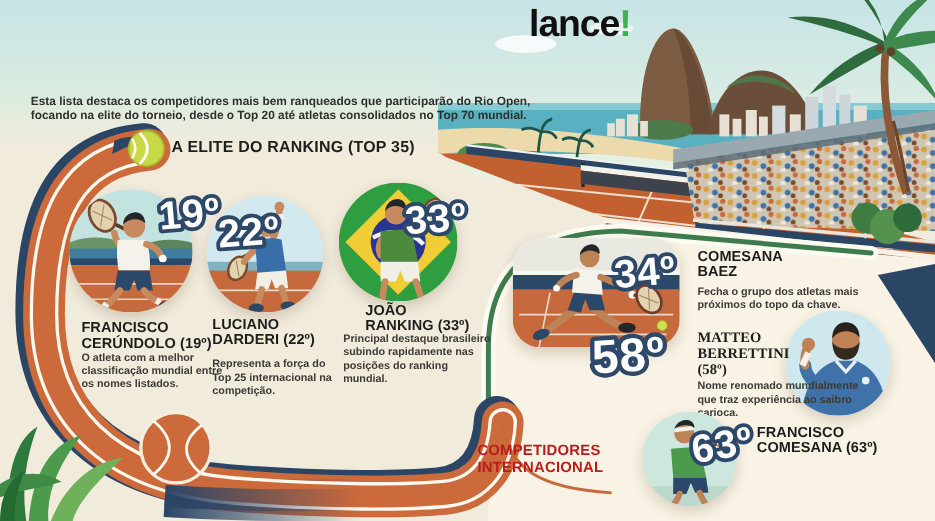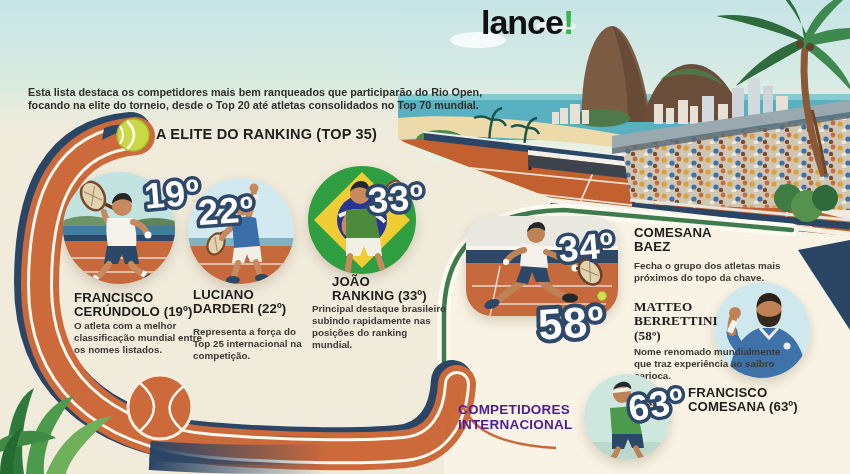--- a/index.html
+++ b/index.html
@@ -17,21 +17,21 @@
   .card{position:absolute;}
   .avatar{position:absolute;border-radius:50%;overflow:hidden;box-shadow:0 5px 12px rgba(90,60,30,.20);}
   .avatar svg{display:block;}
   .scenebox{position:absolute;border-radius:26px;overflow:hidden;box-shadow:0 5px 12px rgba(90,60,30,.20);}
   .pname{position:absolute;font-size:13.2px;font-weight:800;color:#1d1d1b;line-height:1.08;letter-spacing:.1px;}
   .pdesc{position:absolute;font-size:9.8px;font-weight:600;color:#3c3a36;line-height:1.24;}
   .rank{position:absolute;overflow:visible;}
   .rank text{font-family:"Liberation Sans",sans-serif;font-weight:800;font-size:36px;
              fill:#ffffff;stroke:#2d4868;stroke-width:7px;paint-order:stroke;stroke-linejoin:round;letter-spacing:1px;}
   .rank.big text{font-size:43px;stroke-width:8px;}
-  .intl{left:458px;top:402px;font-size:13.5px;font-weight:800;color:#4c1d95;line-height:1.12;letter-spacing:.2px;}
+  .intl{left:434px;top:402px;font-size:13.5px;font-weight:800;color:#b91c1c;line-height:1.12;letter-spacing:.2px;}
   .attribution{left:752px;top:451px;font-size:10px;font-weight:700;color:#45443c;display:flex;align-items:center;gap:4px;margin-top:30px;}
 </style>
 </head>
 <body>
 
 <div class="stage">
 
   <svg class="bg" width="850" height="474" viewBox="0 0 850 474">
     <defs>
       <linearGradient id="skyGrad" x1="0" y1="0" x2="0" y2="1">

